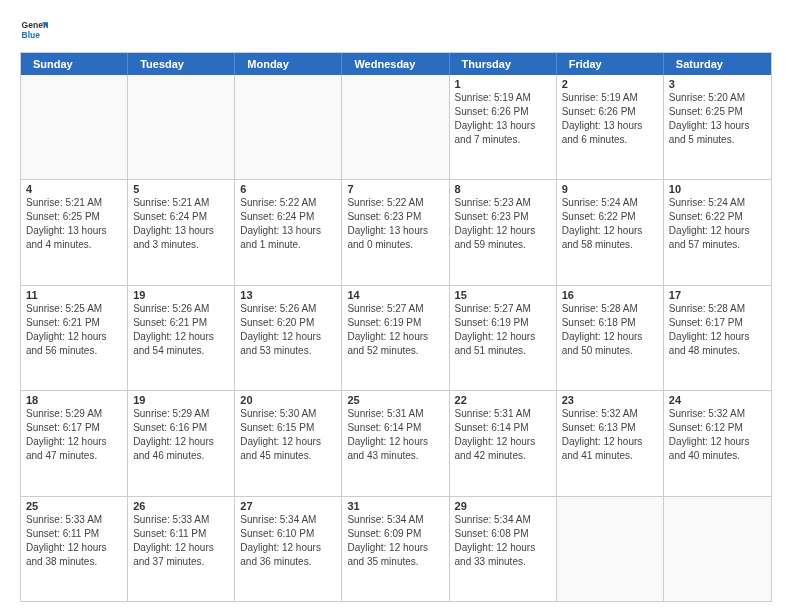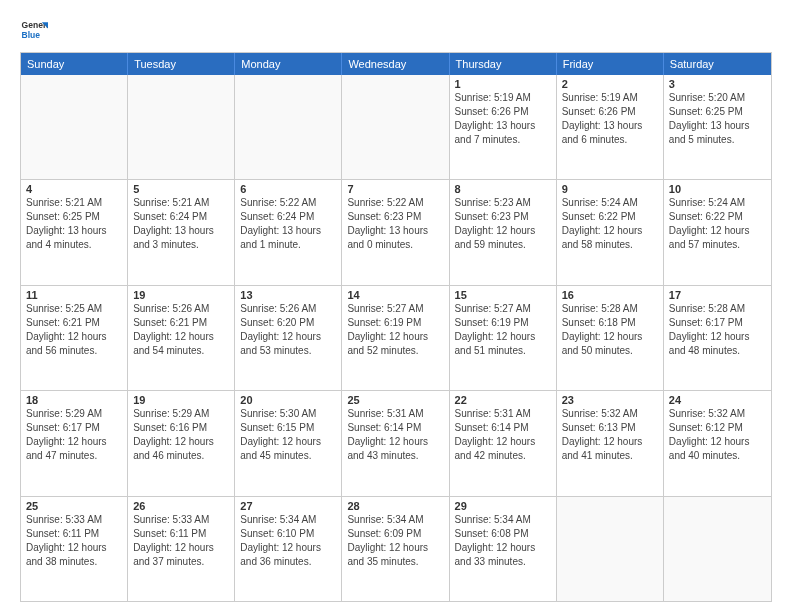--- a/index.html
+++ b/index.html
@@ -52,22 +52,22 @@
       border: 1px solid #ccc;
     }
     .cal-header-row {
       display: grid;
       grid-template-columns: repeat(7, 1fr);
       background: #2a6dc0;
     }
     .cal-header-cell {
       color: #fff;
       font-size: 11px;
-      font-weight: normal;
-      padding: 5px 6px;
+      font-weight: bold;
+      padding: 5px 12px;
       border-right: 1px solid #4a8ae0;
       text-align: left;
     }
     .cal-header-cell:last-child { border-right: none; }
     .cal-body {
       flex: 1;
       display: flex;
       flex-direction: column;
     }
     .cal-row {
@@ -326,21 +326,21 @@
 and 37 minutes.</div>
           </div>
           <div class="cal-cell">
             <span class="day-number">27</span>
             <div class="cell-text" style="white-space: pre-line;">Sunrise: 5:34 AM
 Sunset: 6:10 PM
 Daylight: 12 hours
 and 36 minutes.</div>
           </div>
           <div class="cal-cell">
-            <span class="day-number">28</span>
+            <span class="day-number">31</span>
             <div class="cell-text" style="white-space: pre-line;">Sunrise: 5:34 AM
 Sunset: 6:09 PM
 Daylight: 12 hours
 and 35 minutes.</div>
           </div>
           <div class="cal-cell">
             <span class="day-number">29</span>
             <div class="cell-text" style="white-space: pre-line;">Sunrise: 5:34 AM
 Sunset: 6:08 PM
 Daylight: 12 hours

